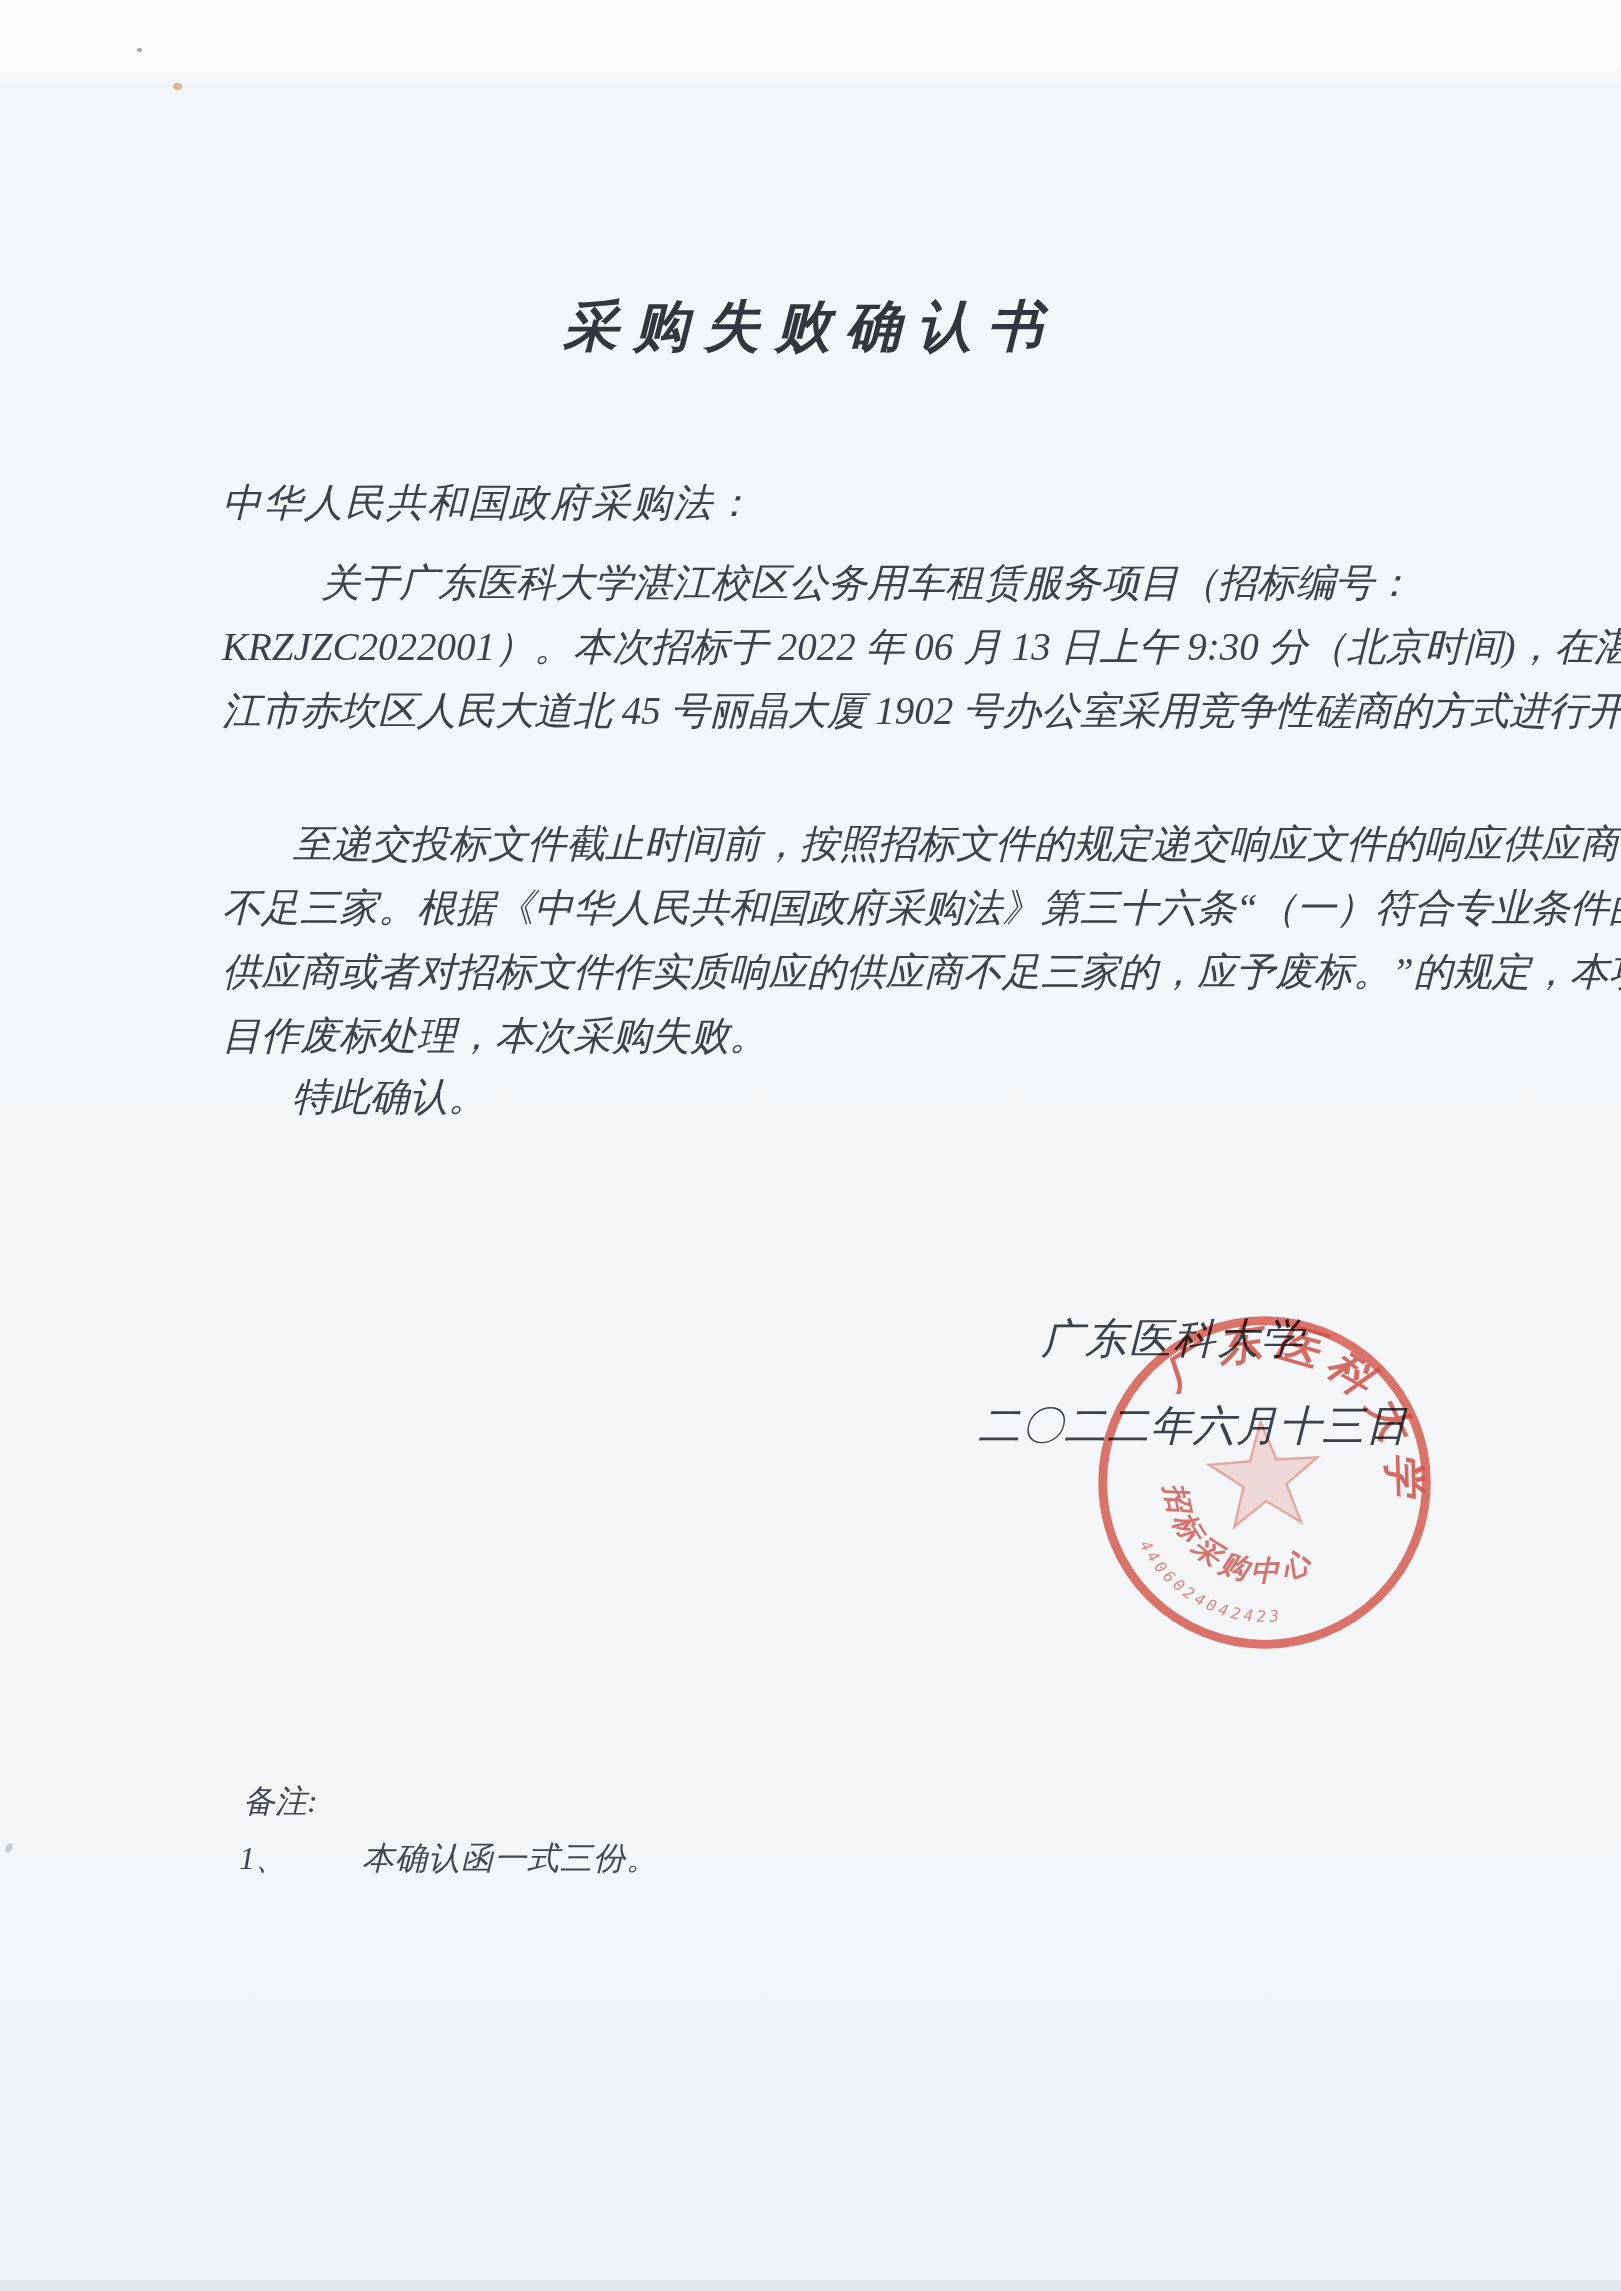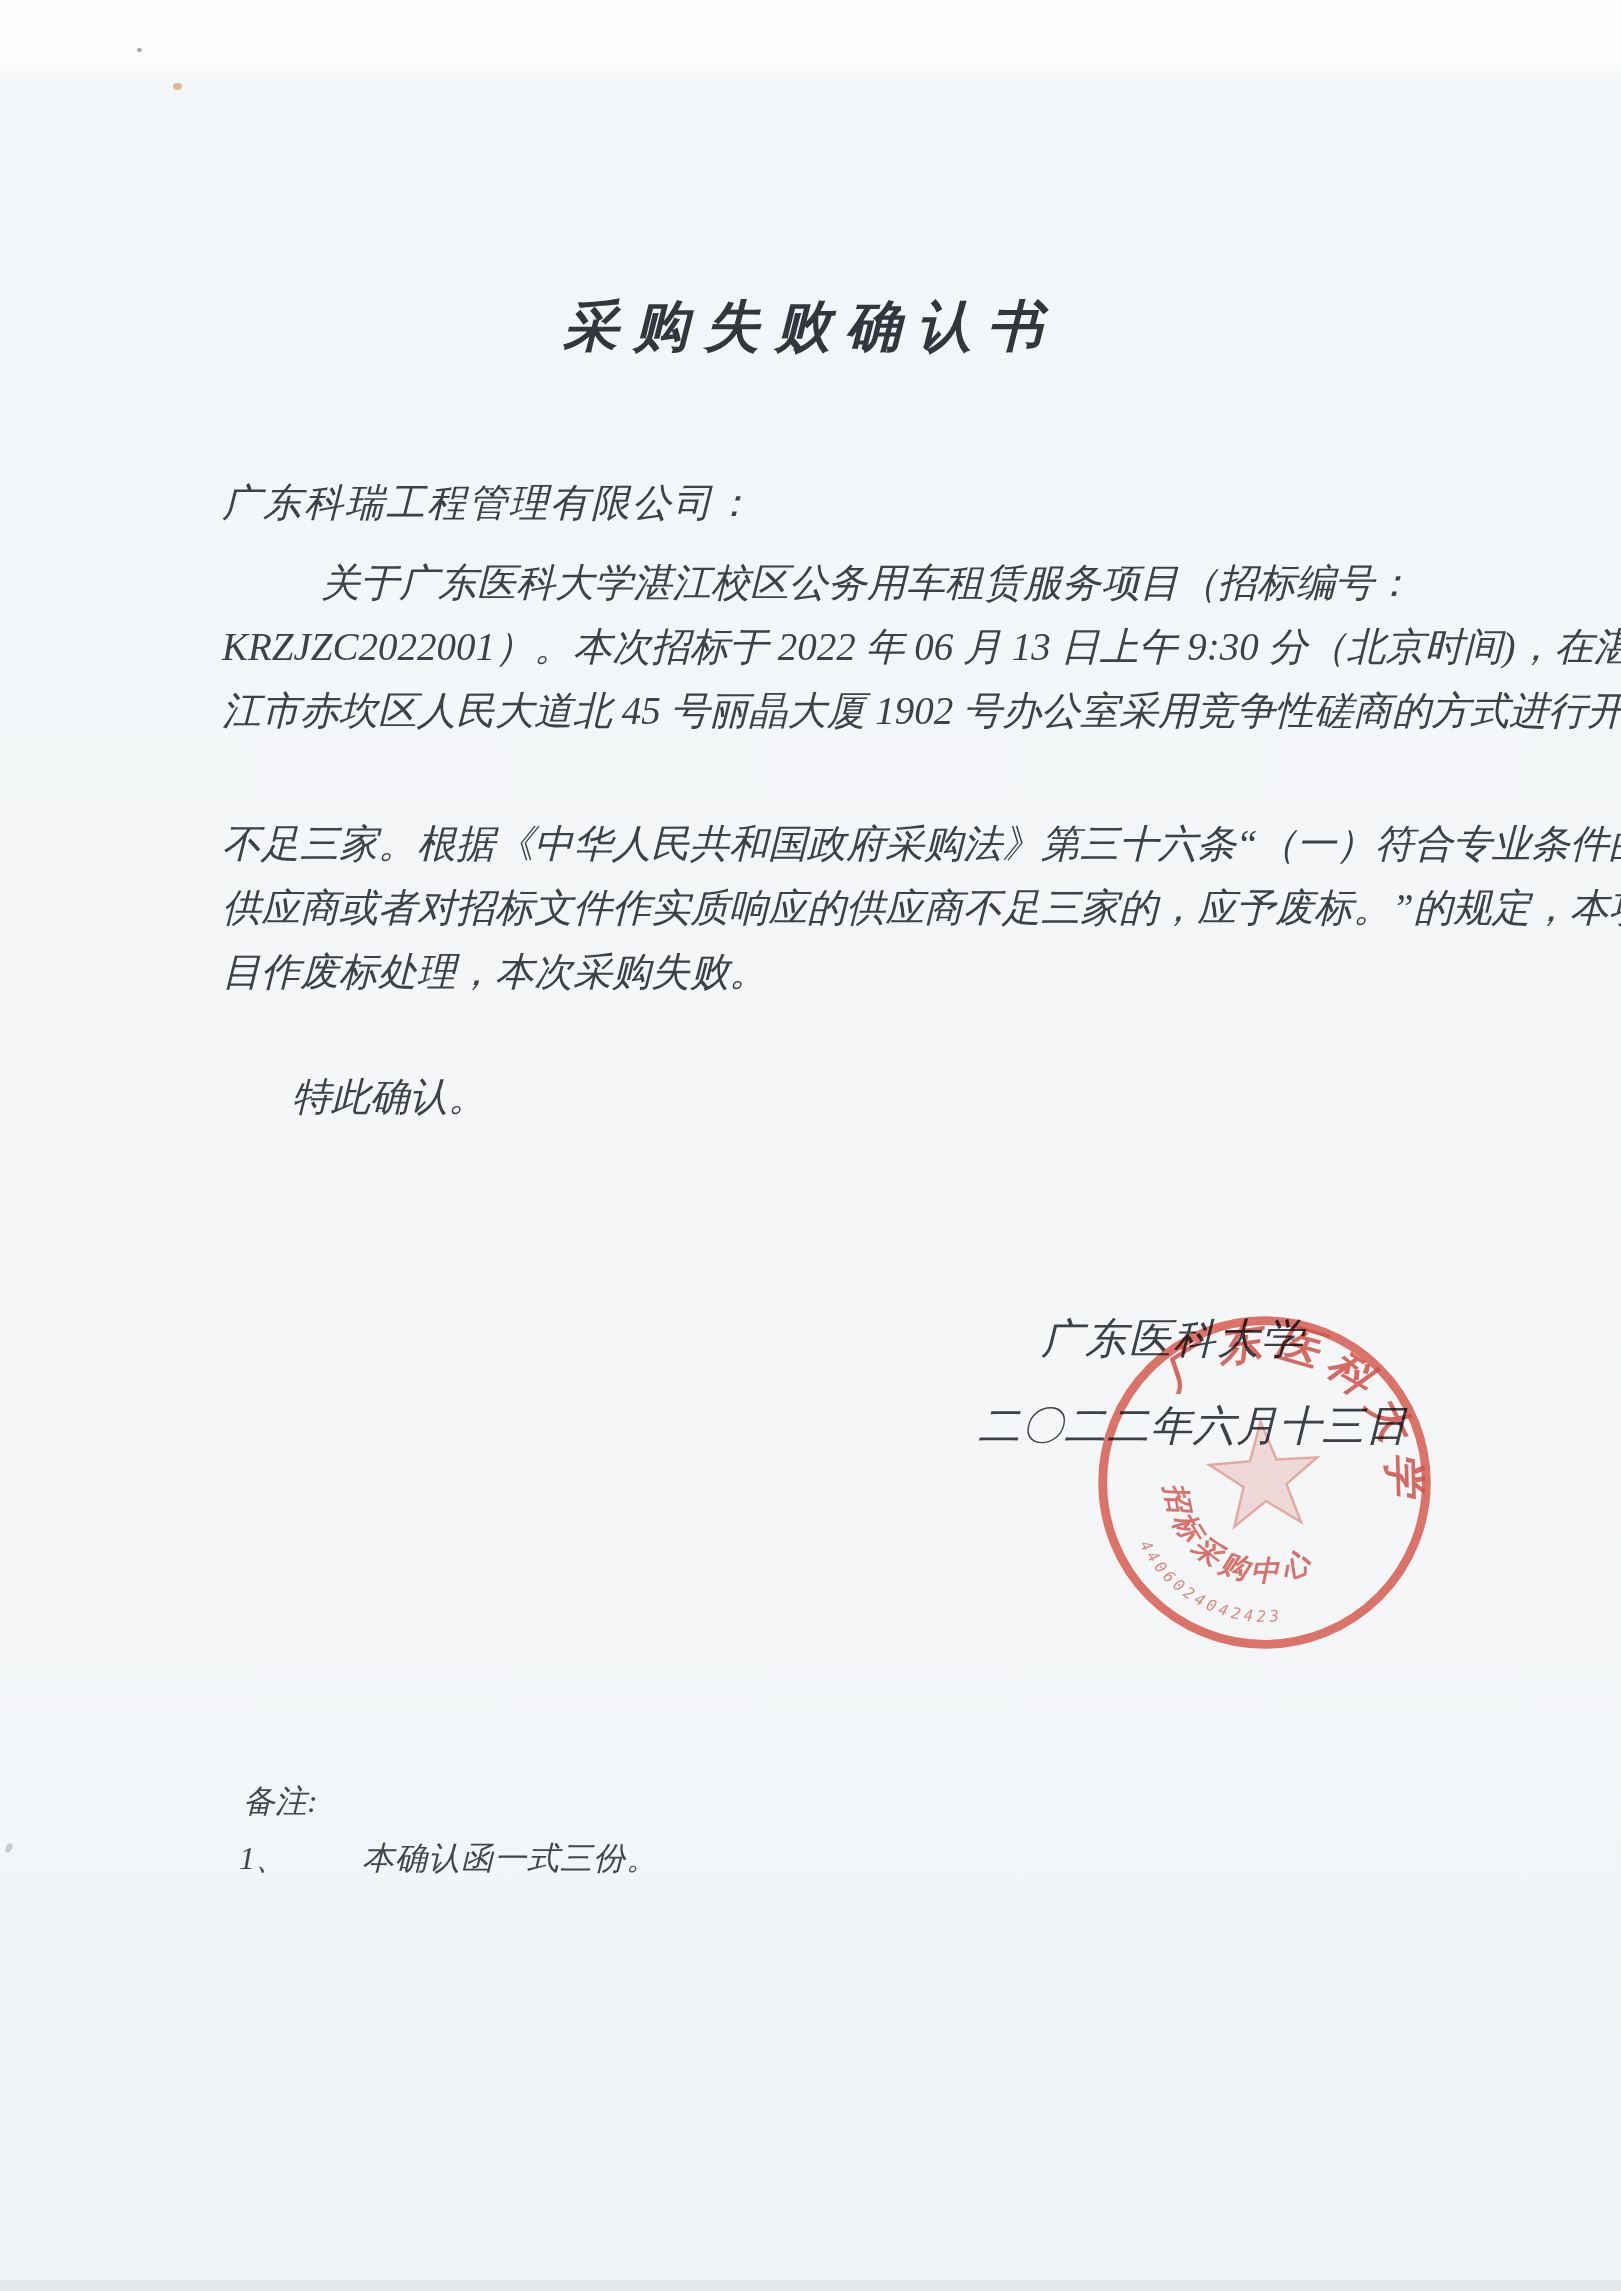--- a/index.html
+++ b/index.html
@@ -57,29 +57,30 @@
   .speck-3{left:5.9px;top:1843px;width:5.9px;height:9.8px;background:#9aa0a6;opacity:.5;transform:rotate(25deg);}
   .edge-bottom{position:absolute;left:0;top:2280px;width:1621px;height:11.8px;background:#e3e7ea;}
 </style>
 </head>
 <body>
 
 <div class="page">
 
   <div class="doc-title">采购失败确认书</div>
 
-  <div class="addressee body-text">广东科瑞工程管理有限公司：</div>
+  <div class="addressee body-text">中华人民共和国政府采购法：</div>
 
   <div class="para para-1 body-text">
     <div class="line indent">关于广东医科大学湛江校区公务用车租赁服务项目（招标编号：</div>
     <div class="line">KRZJZC2022001）。本次招标于 2022 年 06 月 13 日上午 9:30 分（北京时间)，在湛</div>
     <div class="line">江市赤坎区人民大道北 45 号丽晶大厦 1902 号办公室采用竞争性磋商的方式进行开</div>
   </div>
 
   <div class="para para-2 body-text">
+    <div class="line indent">至递交投标文件截止时间前，按照招标文件的规定递交响应文件的响应供应商</div>
     <div class="line">不足三家。根据《中华人民共和国政府采购法》第三十六条“（一）符合专业条件的</div>
     <div class="line">供应商或者对招标文件作实质响应的供应商不足三家的，应予废标。”的规定，本项</div>
     <div class="line">目作废标处理，本次采购失败。</div>
   </div>
 
   <div class="closing body-text">特此确认。</div>
 
   <div class="sig-org">广东医科大学</div>
   <div class="sig-date">二〇二二年六月十三日</div>
 

